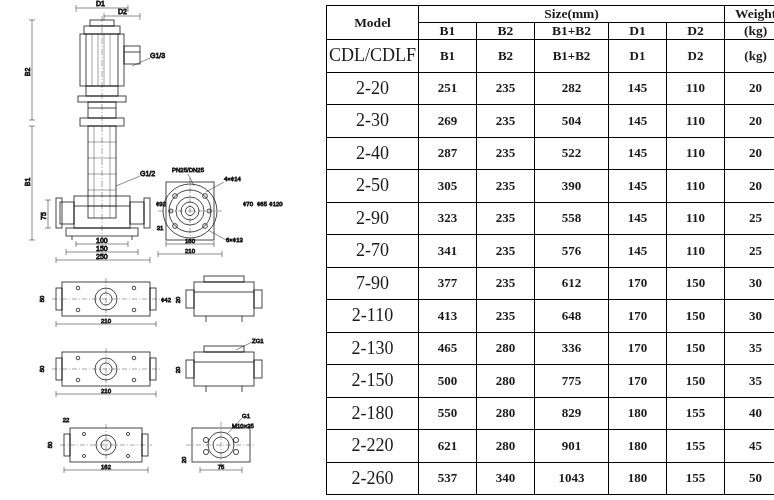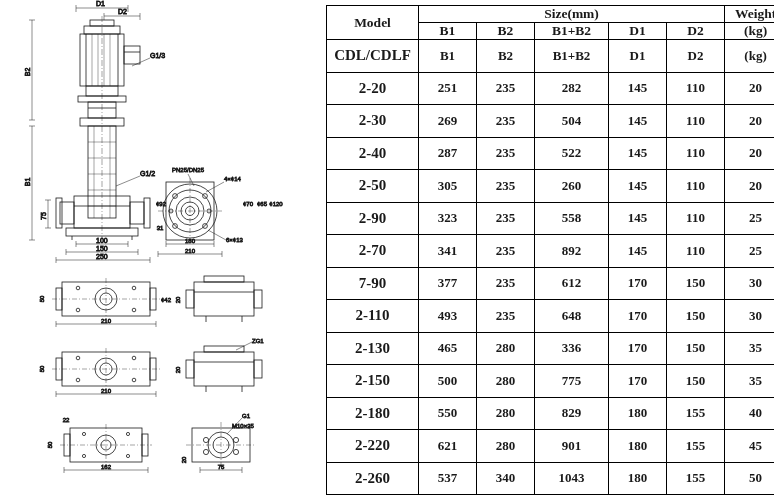--- a/index.html
+++ b/index.html
@@ -63,22 +63,22 @@
     vertical-align: middle;
     font-family: "Liberation Serif", serif;
     font-size: 13px;
     padding: 0;
   }
   table.spec th {
     font-weight: bold;
     font-size: 13.5px;
   }
   table.spec td.model {
-    font-weight: bold;
-    font-size: 15px;
+    font-weight: normal;
+    font-size: 18px;
   }
   table.spec td.val {
     font-weight: bold;
     font-size: 13px;
   }
   .col-model { width: 92px; }
   .col-b1    { width: 58px; }
   .col-b2    { width: 58px; }
   .col-sum   { width: 74px; }
   .col-d1    { width: 58px; }
@@ -404,55 +404,55 @@
           <td class="val">235</td>
           <td class="val">522</td>
           <td class="val">145</td>
           <td class="val">110</td>
           <td class="val">20</td>
         </tr>
         <tr>
           <td class="model">2-50</td>
           <td class="val">305</td>
           <td class="val">235</td>
-          <td class="val">260</td>
+          <td class="val">390</td>
           <td class="val">145</td>
           <td class="val">110</td>
           <td class="val">20</td>
         </tr>
         <tr>
           <td class="model">2-90</td>
           <td class="val">323</td>
           <td class="val">235</td>
           <td class="val">558</td>
           <td class="val">145</td>
           <td class="val">110</td>
           <td class="val">25</td>
         </tr>
         <tr>
           <td class="model">2-70</td>
           <td class="val">341</td>
           <td class="val">235</td>
-          <td class="val">892</td>
+          <td class="val">576</td>
           <td class="val">145</td>
           <td class="val">110</td>
           <td class="val">25</td>
         </tr>
         <tr>
           <td class="model">7-90</td>
           <td class="val">377</td>
           <td class="val">235</td>
           <td class="val">612</td>
           <td class="val">170</td>
           <td class="val">150</td>
           <td class="val">30</td>
         </tr>
         <tr>
           <td class="model">2-110</td>
-          <td class="val">493</td>
+          <td class="val">413</td>
           <td class="val">235</td>
           <td class="val">648</td>
           <td class="val">170</td>
           <td class="val">150</td>
           <td class="val">30</td>
         </tr>
         <tr>
           <td class="model">2-130</td>
           <td class="val">465</td>
           <td class="val">280</td>

